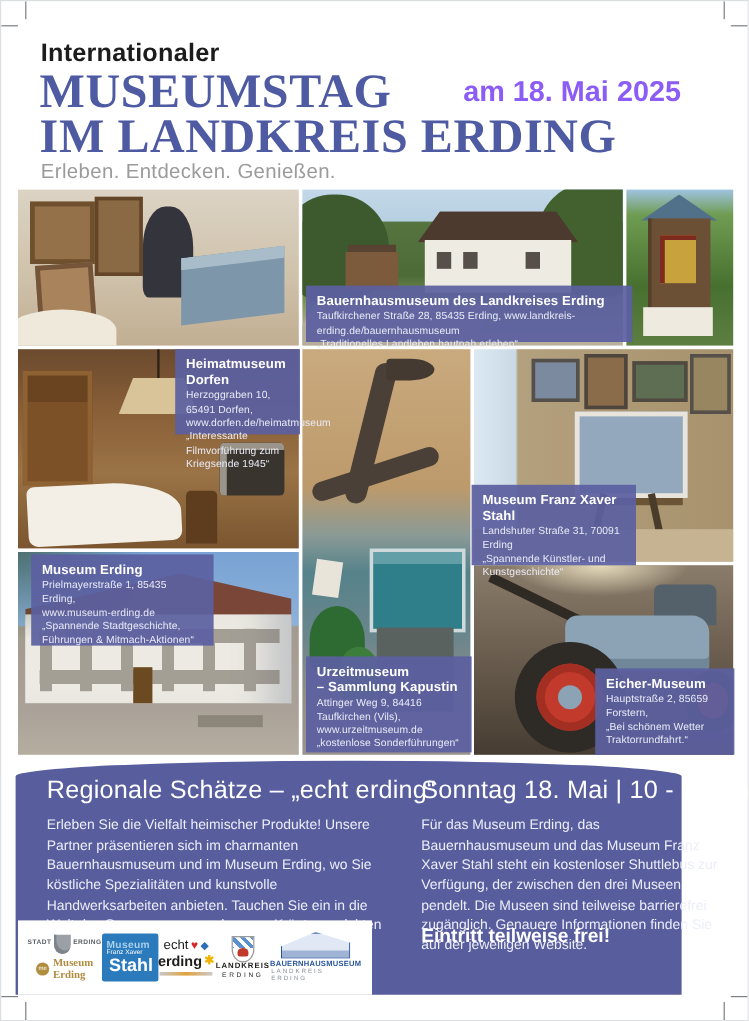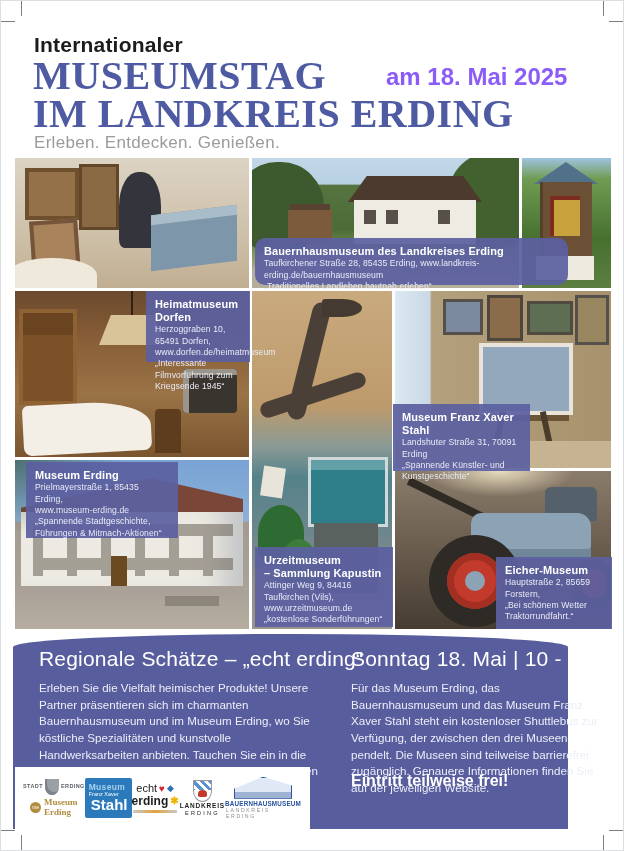--- a/index.html
+++ b/index.html
@@ -113,21 +113,21 @@
   .ph-h .tire{left:34px;top:64px;width:92px;height:92px;background:#2e2a25;border-radius:50%;}
   .ph-h .rim{left:52px;top:82px;width:56px;height:56px;background:#c23a2c;border-radius:50%;box-shadow:inset 0 0 0 7px #a32f23;}
   .ph-h .hub{left:70px;top:100px;width:20px;height:20px;background:#8ba3b5;border-radius:50%;}
   .ph-h .tire2{left:176px;top:88px;width:46px;height:52px;background:#2e2a25;border-radius:50%;}
   .ph-h .rim2{left:186px;top:98px;width:26px;height:30px;background:#c23a2c;border-radius:50%;}
 
   
   .mbox{position:absolute;background:rgba(91,96,160,.93);color:#fff;padding:7px 9px 6px 9px;box-sizing:border-box;}
   .mbox .mt{font-weight:700;font-size:11px;line-height:1.2;letter-spacing:.1px;}
   .mbox .ml{font-size:8.6px;line-height:1.32;color:#e9ebf7;letter-spacing:.1px;}
-  .mb-bauernhaus{left:240px;top:80px;width:313px;height:47px;border-radius:10px;}
+  .mb-bauernhaus{left:240px;top:80px;width:272px;height:47px;}
   .mb-heimat{left:131px;top:133px;width:104px;height:71px;}
   .mb-stahl{left:378px;top:246px;width:137px;height:67px;}
   .mb-erding{left:11px;top:304px;width:152px;height:76px;}
   .mb-urzeit{left:240px;top:389px;width:138px;height:80px;}
   .mb-eicher{left:481px;top:399px;width:116px;height:72px;}
 
   
   .bottom{position:absolute;left:12px;top:633px;width:555px;height:195px;background:#585d9d;
           border-radius:50% 50% 0 0 / 13px 13px 0 0;color:#fff;}
   .col-h{position:absolute;top:13px;font-size:21px;font-weight:400;letter-spacing:.2px;white-space:nowrap;}

